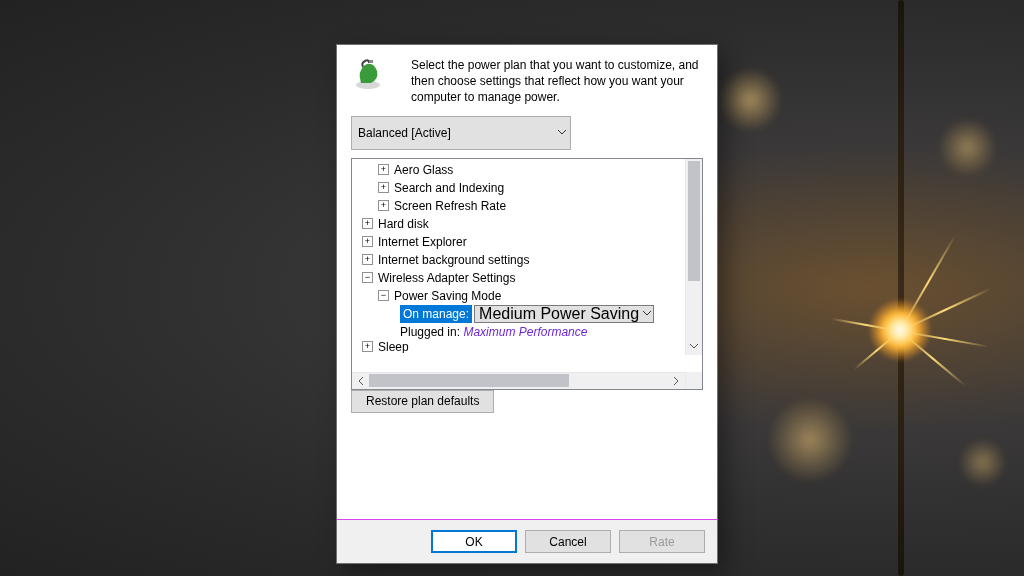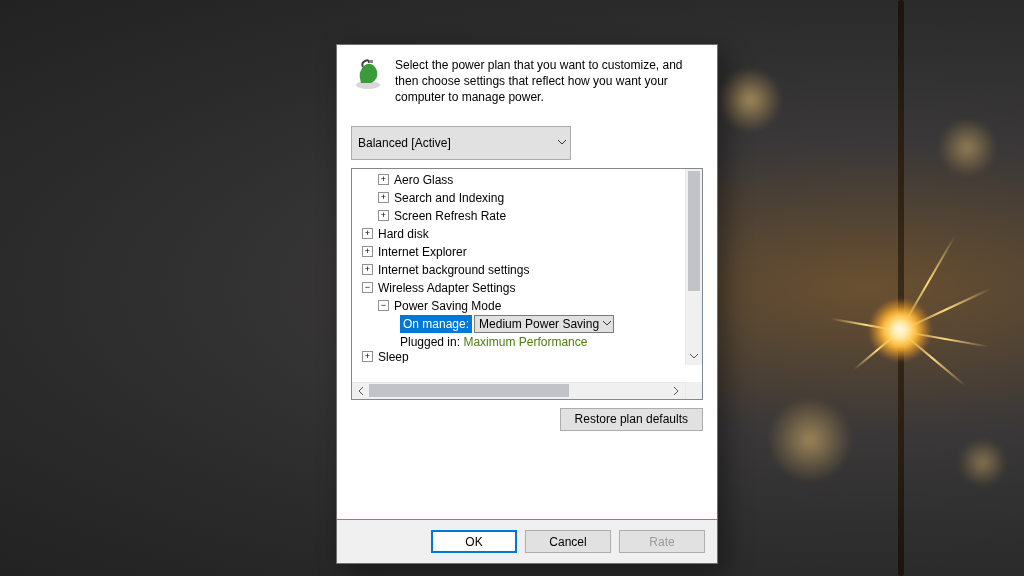--- a/index.html
+++ b/index.html
@@ -41,21 +41,21 @@
   .title-spacer { flex:1; }
   .title-btn { width:44px; height:30px; display:flex; align-items:center; justify-content:center; }
   .help-glyph { font-size:14px; }
   .close-x { width:10px; height:10px; }
 
   .tabstrip { height:23px; background:#f0f0f0; display:flex; align-items:flex-end; padding-left:6px; border-bottom:1px solid #d9d9d9; }
   .tab { background:#ffffff; border:1px solid #d9d9d9; border-bottom:1px solid #fff; padding:3px 10px 3px 10px; font-size:12px; position:relative; top:1px; }
 
   .panel { flex:1; background:#fff; padding:12px 14px 10px 14px; display:flex; flex-direction:column; }
 
-  .intro { display:flex; gap:10px; margin-bottom:20px; }
+  .intro { display:flex; gap:26px; margin-bottom:10px; }
   .intro-icon { width:34px; height:34px; flex:0 0 auto; }
   .intro-text { font-size:12px; line-height:1.35; }
 
   .plan-select { width:220px; height:34px; border:1px solid #adadad; background:#e1e1e1; display:flex; align-items:center; padding:0 4px 0 6px; font-size:12px; margin-bottom:8px; }
   .plan-select .chev { margin-left:auto; }
 
   .tree-wrap { border:1px solid #828790; height:232px; display:flex; flex-direction:column; background:#fff; }
   .tree { flex:1; overflow:hidden; position:relative; padding:2px 0 0 0; font-size:12px; line-height:18px; }
   .vscroll { position:absolute; right:0; top:0; bottom:17px; width:17px; background:#f0f0f0; border-left:1px solid #e8e8e8; }
   .vthumb { position:absolute; left:2px; right:2px; top:2px; height:120px; background:#c2c3c9; border-radius:0; }
@@ -64,25 +64,25 @@
   .harrow { width:17px; height:17px; display:flex; align-items:center; justify-content:center; }
   .hthumb { flex:0 0 auto; width:200px; height:13px; background:#c2c3c9; margin-left:0; }
   .hscroll .spacer { flex:1; }
   .hscroll .corner { width:17px; height:17px; background:#f0f0f0; flex:0 0 auto; border-left:1px solid #e8e8e8; }
 
   .node { display:flex; align-items:center; white-space:nowrap; padding-right:4px; }
   .node .exp { width:11px; height:11px; border:1px solid #919191; display:inline-flex; align-items:center; justify-content:center; font-size:9px; line-height:1; color:#000; margin-right:5px; flex:0 0 auto; }
   .node .indent { display:inline-block; }
 
   .sel-label { background:#0078d7; color:#fff; padding:0 3px; }
-  .inline-select { display:inline-flex; align-items:center; border:1px solid #7a7a7a; background:#e1e1e1; height:18px; padding:0 2px 0 4px; font-size:12px; margin-left:2px; }
+  .inline-select { display:inline-flex; align-items:center; border:1px solid #7a7a7a; background:#e1e1e1; height:18px; padding:0 2px 0 4px; font-size:16px; margin-left:2px; }
   .inline-select .chev { margin-left:4px; }
-  .link { color:#4d7c0f; text-decoration:none; }
-
-  .restore-row { display:flex; justify-content:flex-end; margin-top:8px; }
+  .link { color:#6d28d9; text-decoration:none;font-style:italic; }
+
+  .restore-row { display:flex; justify-content:flex-start; margin-top:0; }
   .btn { min-width:86px; height:23px; border:1px solid #adadad; background:#e1e1e1; font-size:12px; padding:0 10px; }
   .btn.restore { padding:0 14px; }
 
   .footer { height:44px; background:#f0f0f0; border-top:1px solid #d946ef; display:flex; align-items:center; justify-content:flex-end; gap:8px; padding:0 12px; }
   .btn.ok { background:#fff; border:2px solid #0078d7; height:23px; }
   .btn.apply { color:#9a9a9a; }
 
   .chev svg, .harrow svg, .varrow-dn svg { display:block; }
 </style>
 </head>

